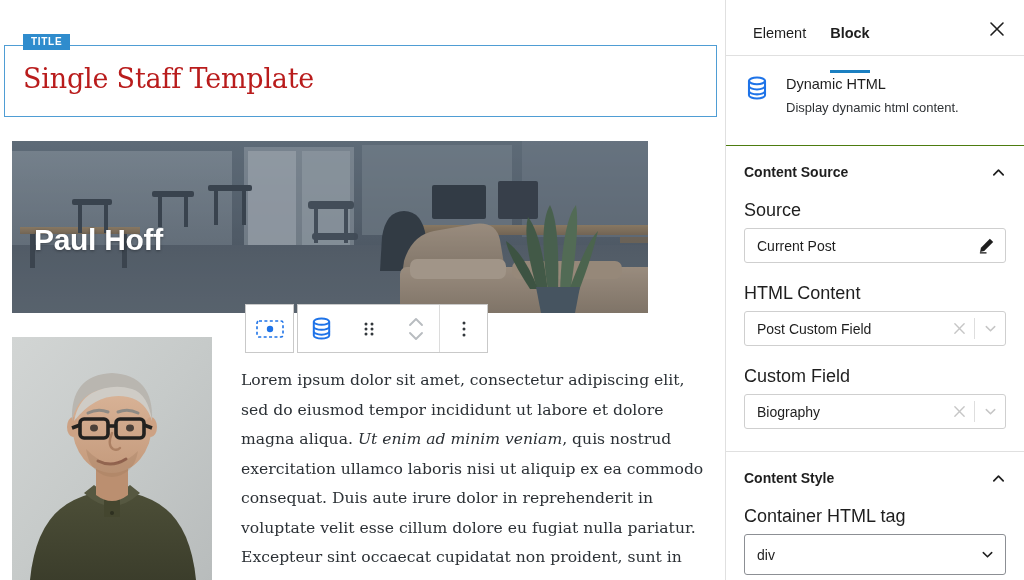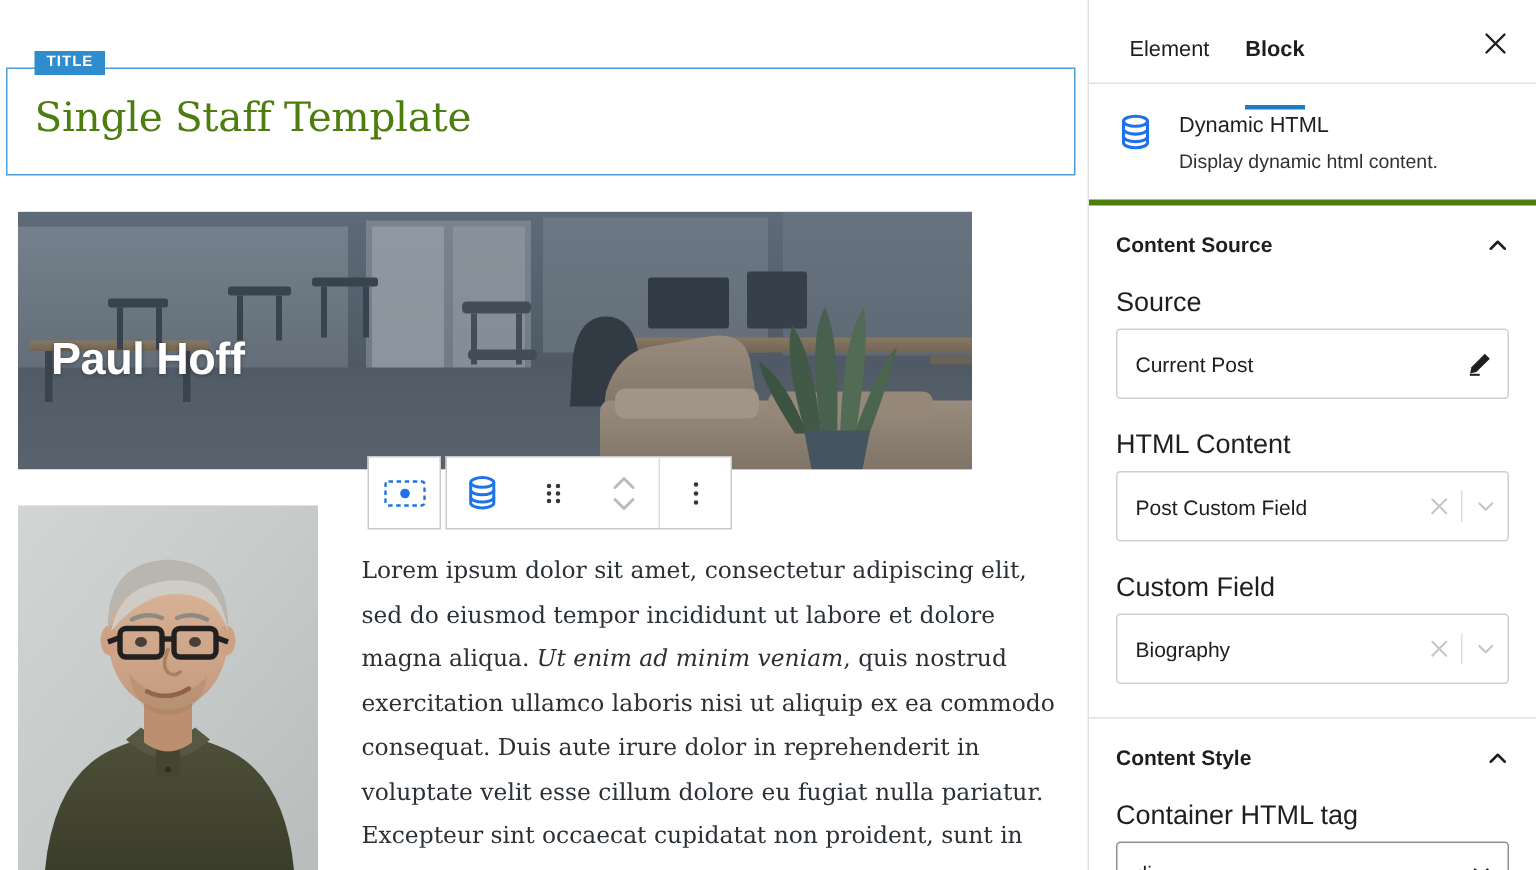--- a/index.html
+++ b/index.html
@@ -39,21 +39,21 @@
     letter-spacing: .7px;
     padding: 3px 8px 3px 8px;
     line-height: 1;
     font-family: "Liberation Sans", sans-serif;
   }
   .title-text {
     position: absolute;
     left: 18px; top: 17px;
     font-family: "DejaVu Serif", "Liberation Serif", serif;
     font-size: 27px;
-    color: #4d7c0f;
+    color: #b91c1c;
     letter-spacing: -0.2px;
     white-space: nowrap;
   }
 
   
   .hero {
     position: absolute;
     left: 12px; top: 141px;
     width: 636px; height: 172px;
     overflow: hidden;
@@ -152,22 +152,22 @@
   }
   .sb-close {
     position: absolute;
     right: 12px; top: 14px;
     width: 30px; height: 30px;
     display: flex; align-items: center; justify-content: center;
   }
 
   .sb-blockinfo {
     display: flex;
-    padding: 18px 18px 16px 18px;
-    border-bottom: 4px solid #4d7c0f;
+    padding: 18px 18px 28px 18px;
+    border-bottom: 1px solid #4d7c0f;
     flex: none;
   }
   .sb-blockicon { width: 34px; flex: none; padding-top: 1px; }
   .sb-blocktext { padding-left: 8px; }
   .sb-blocktitle {
     font-size: 14.5px; color: #1e1e1e; font-weight: normal;
     line-height: 20px;
   }
   .sb-blockdesc {
     font-size: 13px; color: #2f3235; margin-top: 5px; line-height: 18px;
@@ -181,21 +181,21 @@
   }
   .sb-panel-title { font-size: 14px; font-weight: bold; color: #1e1e1e; }
   .sb-panel-body { padding: 0 18px 22px 18px; }
 
   .fld { margin-top: 2px; }
   .fld + .fld { margin-top: 20px; }
   .fld-label {
     font-size: 18px; color: #1e1e1e; margin-bottom: 7px; display: block;
   }
   .ctl {
-    height: 47px;
+    height: 35px;
     border: 1px solid #cfcfcf;
     border-radius: 3px;
     background: #ffffff;
     display: flex;
     align-items: center;
     padding: 0 0 0 12px;
   }
   .ctl-val {
     flex: 1;
     font-size: 14px;

